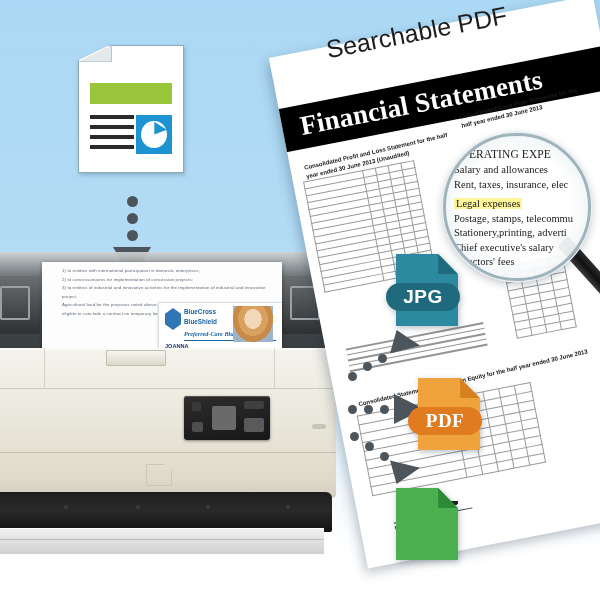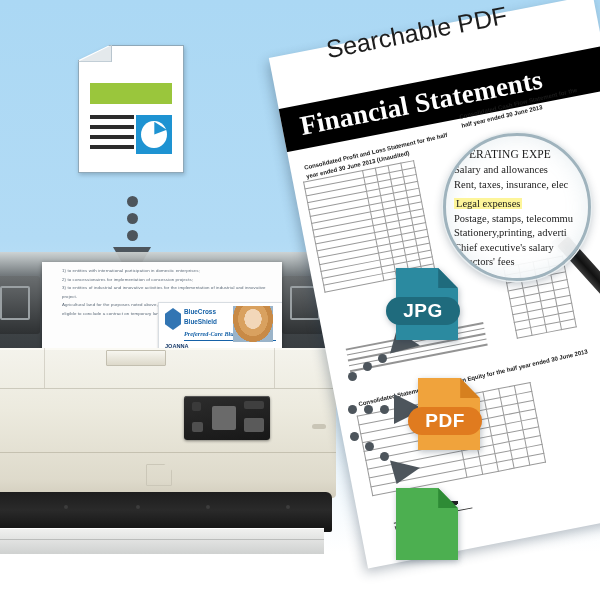--- a/index.html
+++ b/index.html
@@ -323,21 +323,21 @@
   .fmt .corner {
     position: absolute; right: 0; top: 0; width: 32%; height: 28%;
     clip-path: polygon(0 0, 100% 100%, 0 100%);
   }
   .fmt .pill {
     position: absolute; left: -10px; top: 40%;
     width: 74px; height: 28px; border-radius: 14px;
     display: flex; align-items: center; justify-content: center;
     color: #fff; font-weight: 700; font-size: 19px; letter-spacing: .5px;
   }
-  #fmt-jpg { left: 396px; top: 268px; }
+  #fmt-jpg { left: 396px; top: 254px; }
   #fmt-pdf { left: 418px; top: 378px; }
   #fmt-xls { left: 396px; top: 488px; }
 </style>
 </head>
 <body>
 
 <div id="stage" style="--bg: #abd8f4;">
 
   <div id="ttp">
     <span>TTP</span>
@@ -739,20 +739,20 @@
   </div>
 
   <div class="fmt" id="fmt-jpg">
     <div class="page" style="background: rgb(43, 138, 160);"></div>
     <div class="corner" style="background: rgb(31, 107, 125);"></div>
     <div class="pill" style="background: rgb(31, 107, 125);">JPG</div>
   </div>
   <div class="fmt" id="fmt-pdf">
     <div class="page" style="background: rgb(240, 163, 60);"></div>
     <div class="corner" style="background: rgb(214, 128, 31);"></div>
-    <div class="pill" style="background: rgb(224, 123, 31);">PDF</div>
+    <div class="pill" style="background: rgb(224, 123, 31); font-family: Liberation Serif, serif;">PDF</div>
   </div>
   <div class="fmt" id="fmt-xls">
     <div class="page" style="background: rgb(76, 175, 80);"></div>
     <div class="corner" style="background: rgb(46, 139, 53);"></div>
   </div>
 
 </div>
 
 </body></html>

